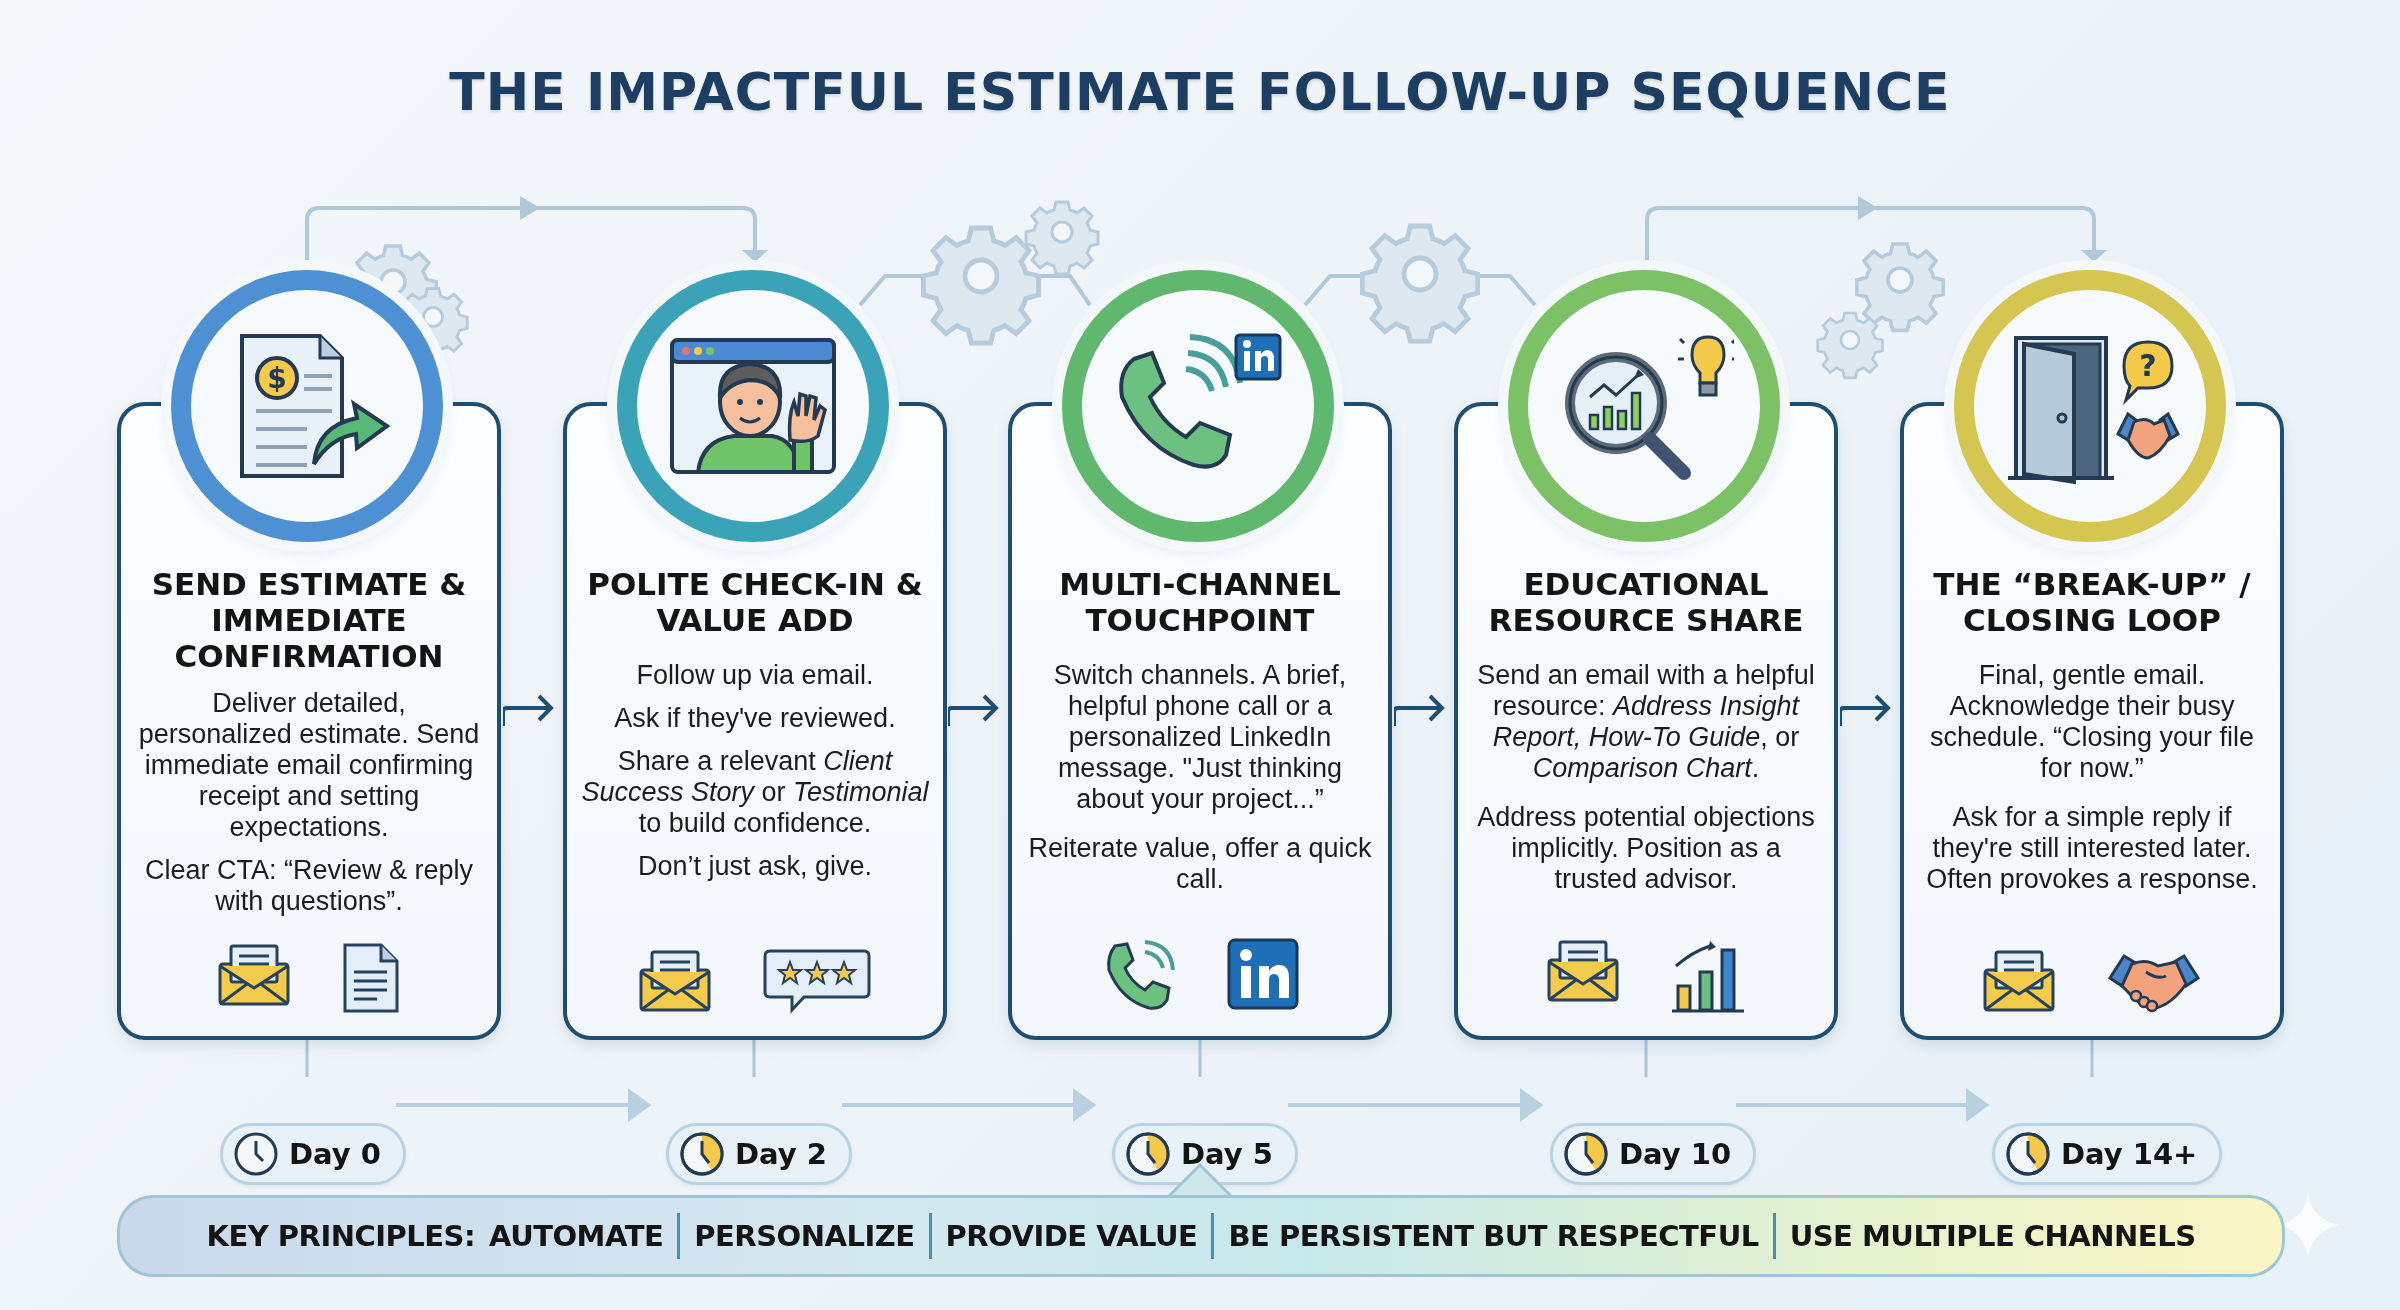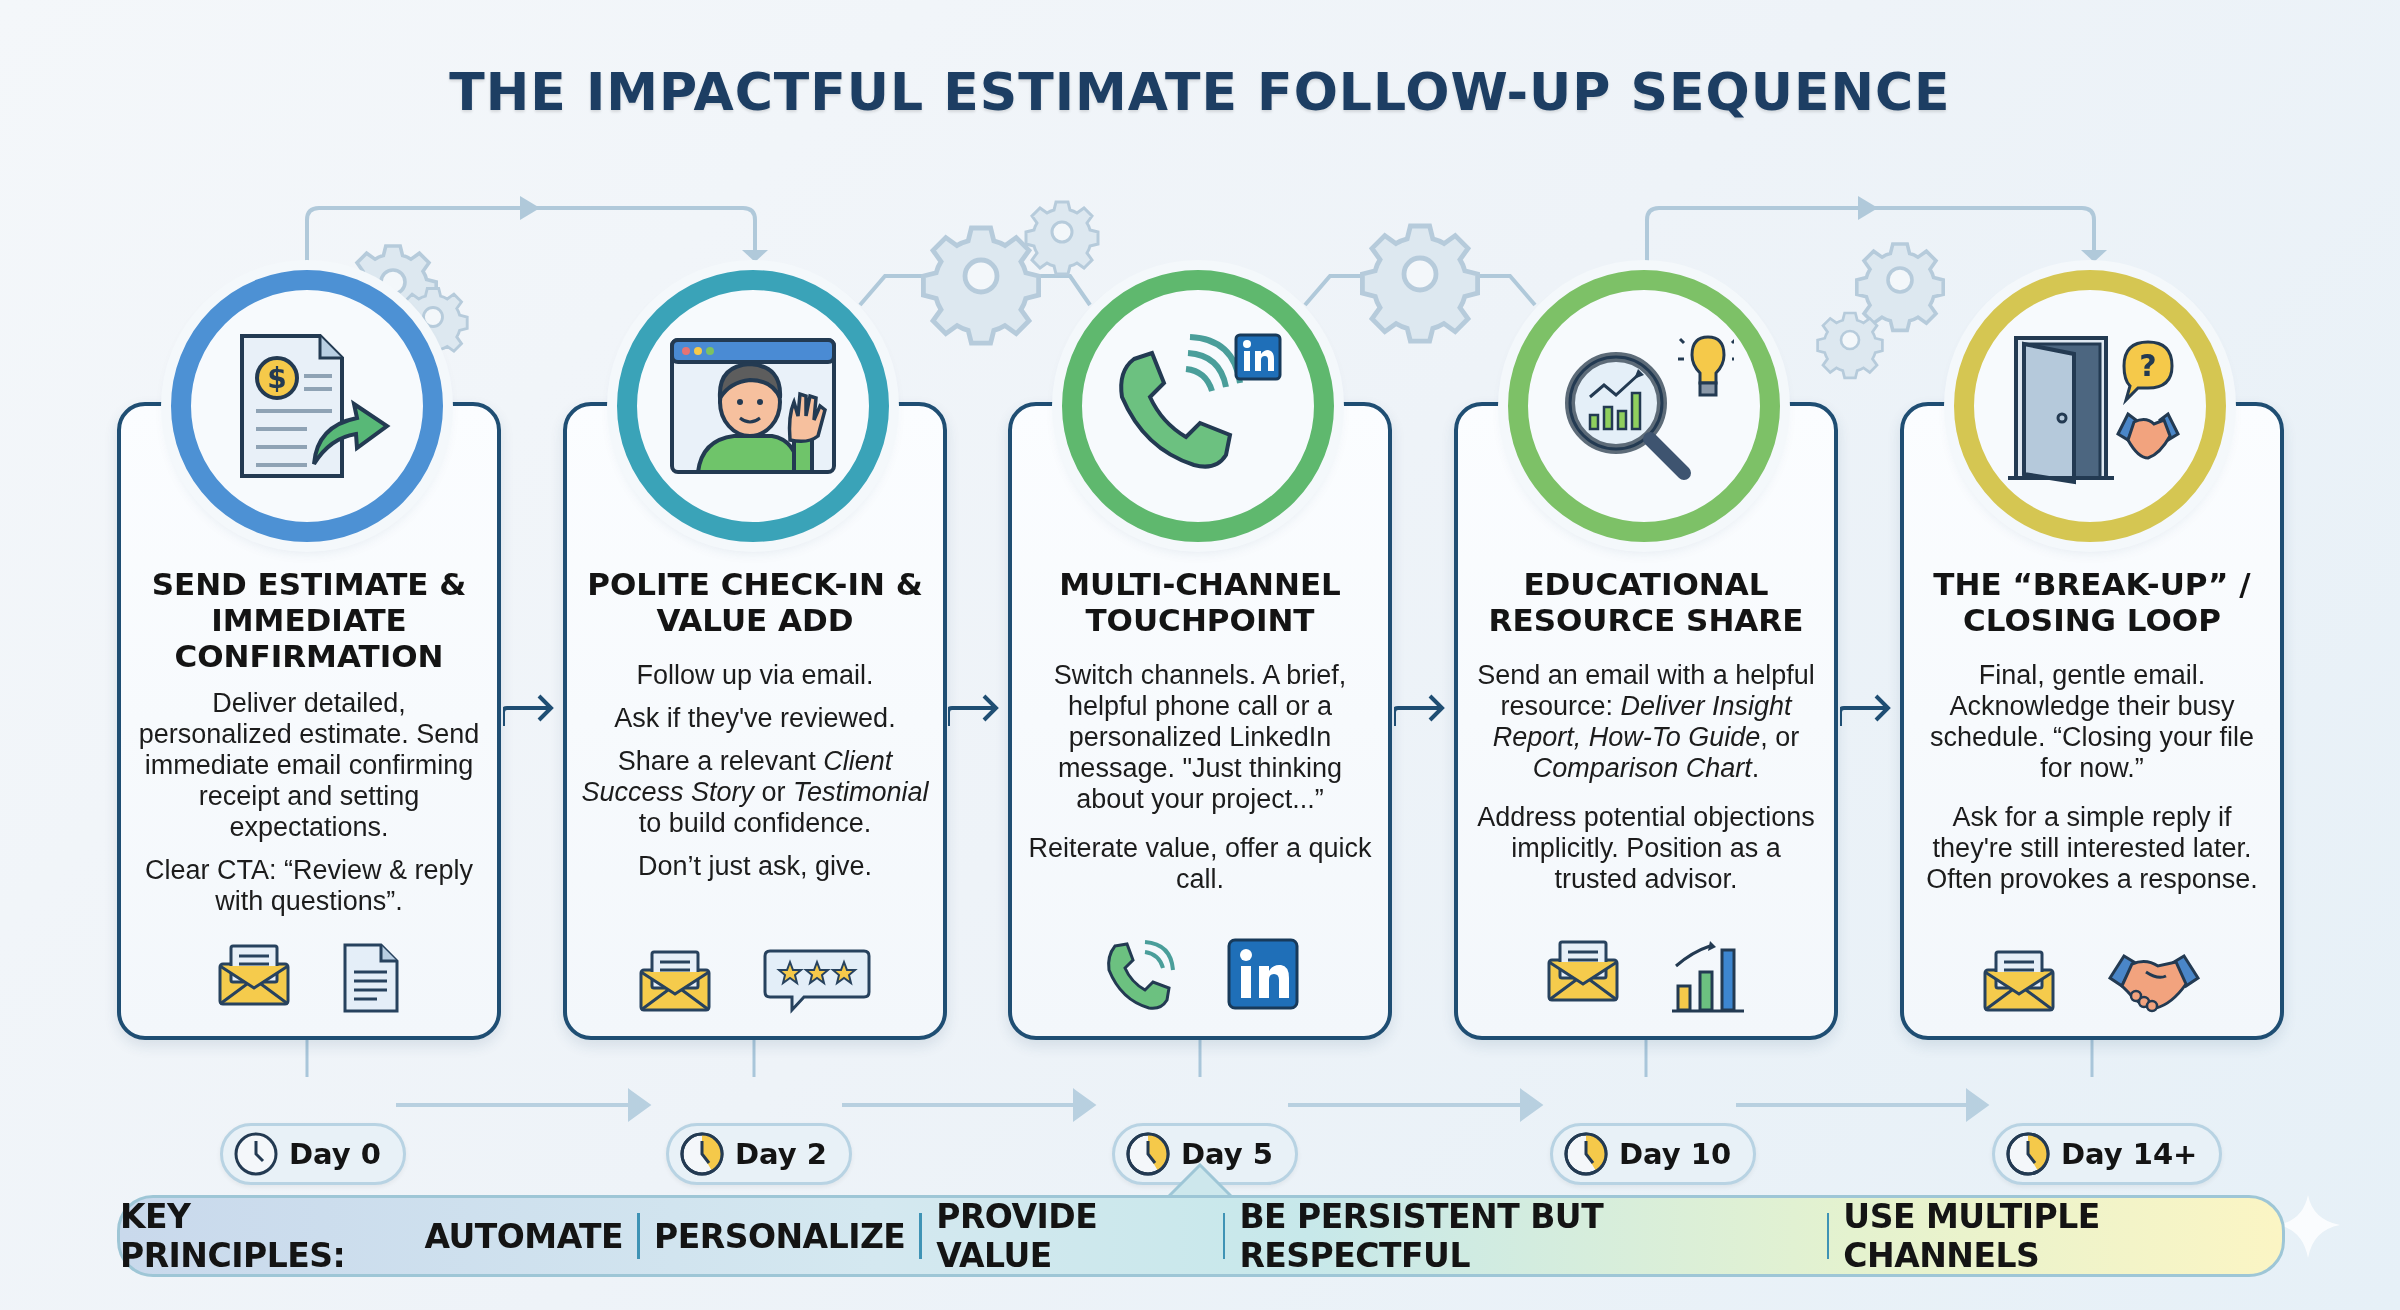--- a/index.html
+++ b/index.html
@@ -50,21 +50,21 @@
     display: flex; align-items: center; gap: 10px;
     font-family: "DejaVu Sans", sans-serif; font-weight: 700; font-size: 29px; color: #141414;
     box-shadow: 0 2px 5px rgba(0,0,0,0.06);
     margin-top: 48px;
   }
   .principles {
     position: absolute; left: 117px; top: 1195px; width: 2168px; height: 82px;
     border-radius: 36px; border: 3px solid #9ec6d6;
     background: linear-gradient(90deg, #c9d9ec 0%, #d4e8f0 35%, #c7e8ea 55%, #e4f2cf 80%, #fbf5c4 100%);
     display: flex; align-items: center; justify-content: center; gap: 14px;
-    font-family: "DejaVu Sans", sans-serif; font-weight: 700; font-size: 33px; color: #141414;
+    font-family: "DejaVu Sans", sans-serif; font-weight: 700; font-size: 29px; color: #141414;
     letter-spacing: -0.5px;
   }
   .sep { display: inline-block; width: 3px; height: 46px; background: #3f93b5; }
   .principle-caret {
     position: absolute; left: 1168px; top: 1163px; width: 64px; height: 36px;
   }
 </style>
 </head>
 <body>
 
@@ -238,21 +238,21 @@
     <rect x="128" y="4" width="44" height="44" rx="4" fill="#1f6fb8" stroke="#183a5a" stroke-width="3"></rect>
     <rect x="136" y="20" width="6" height="20" fill="#fff"></rect>
       <circle cx="139" cy="13" r="4" fill="#fff"></circle>
     <path d="M147,20 H153 V23 Q156,19 160,19 Q166,20 166,28 V40 H160 V29 Q160,25 157,25 Q153,25 153,29 V40 H147 Z" fill="#fff"></path>
   </svg>
 </div>
 
 <div class="card" style="left:1454px;">
   <div class="card-title">EDUCATIONAL RESOURCE SHARE</div>
   <div class="card-body" style="top:254px;">
-    <p style="margin-bottom:18px;">Send an email with a helpful resource: <i>Deliver Insight Report, How-To Guide</i>, or <i>Comparison Chart</i>.</p>
+    <p style="margin-bottom:18px;">Send an email with a helpful resource: <i>Address Insight Report, How-To Guide</i>, or <i>Comparison Chart</i>.</p>
     <p>Address potential objections implicitly. Position as a trusted advisor.</p>
   </div>
   <div class="card-icons">
     <svg width="74" height="64" viewBox="0 0 74 64">
       <rect x="3" y="22" width="68" height="40" rx="3" fill="#f5cb4c" stroke="#27425e" stroke-width="3"></rect>
       <rect x="14" y="4" width="46" height="36" rx="2" fill="#e6eff8" stroke="#27425e" stroke-width="3"></rect>
       <line x1="22" y1="14" x2="52" y2="14" stroke="#27425e" stroke-width="3"></line>
       <line x1="22" y1="22" x2="52" y2="22" stroke="#27425e" stroke-width="3"></line>
       <path d="M3,24 L37,46 L71,24" fill="#f5cb4c" stroke="#27425e" stroke-width="3"></path>
       <path d="M3,62 L30,42 M71,62 L44,42" stroke="#27425e" stroke-width="3"></path>

